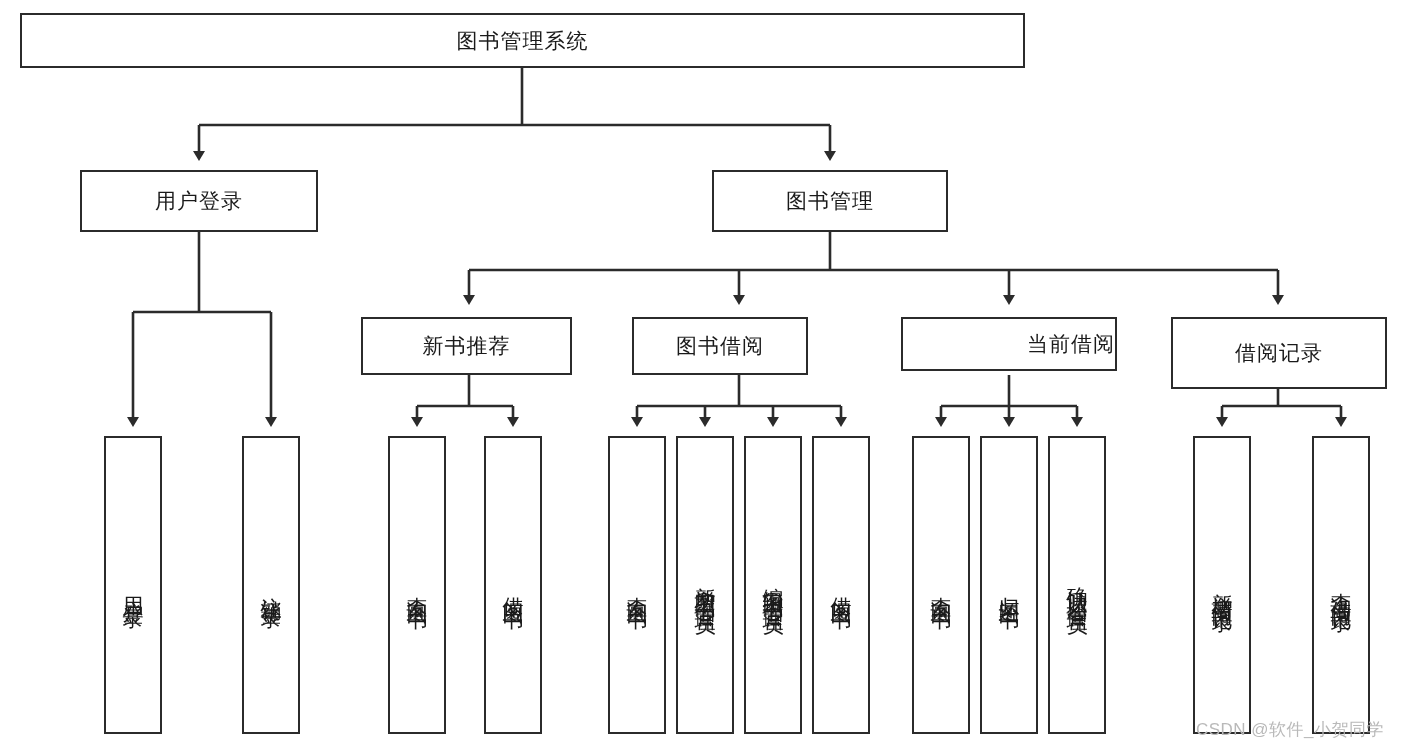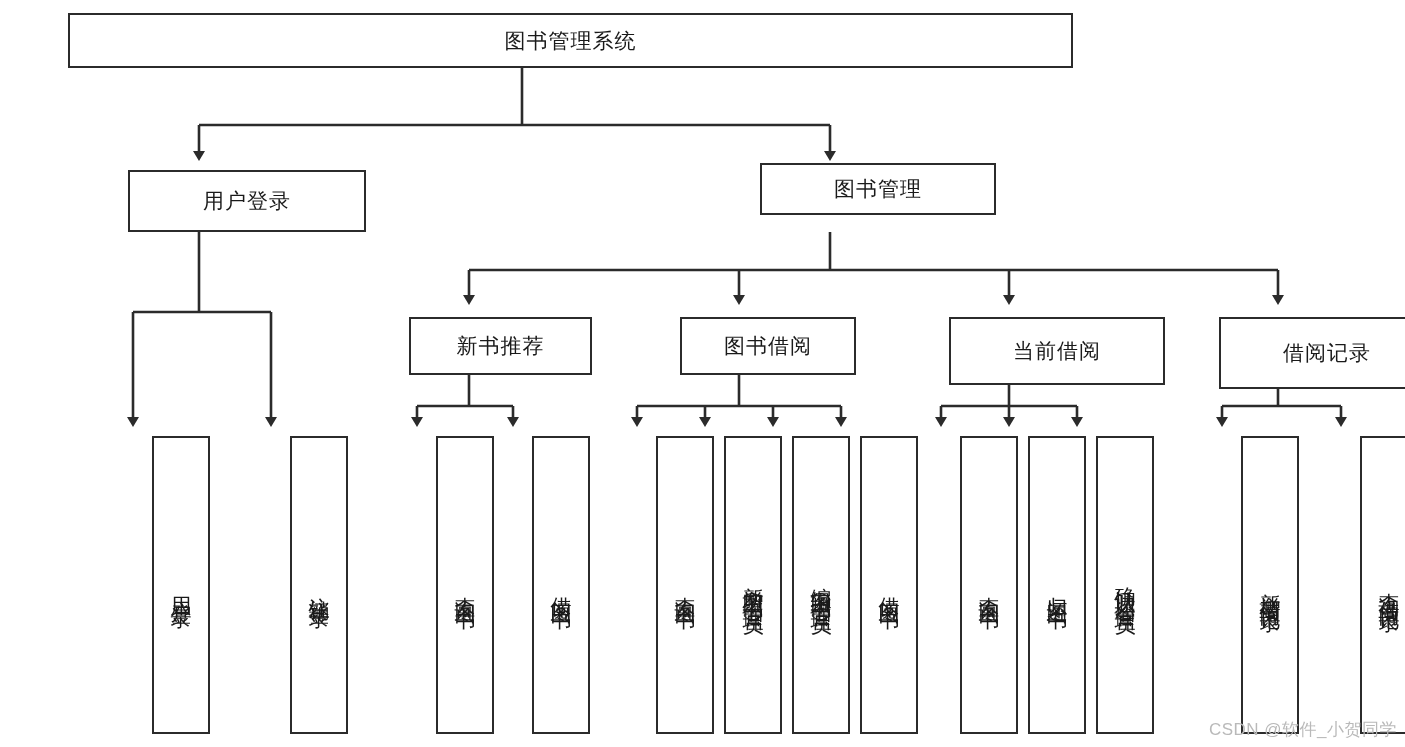--- a/index.html
+++ b/index.html
@@ -1,26 +1,26 @@
 <!DOCTYPE html>
 <html><head>
 <meta charset="utf-8">
 <style>
   html,body{margin:0;padding:0;background:#ffffff;}
   body{width:1405px;height:747px;overflow:hidden;font-family:"Liberation Sans","DejaVu Sans",sans-serif;}
   #diagram-root{position:relative;width:1405px;height:747px;background:#fff;}
   svg#wires{position:absolute;left:0;top:0;width:1405px;height:747px;pointer-events:none;}
   .node{position:absolute;box-sizing:border-box;border:2px solid #2b2b2b;background:#ffffff;
-        display:flex;align-items:center;justify-content:center;color:#1a1a1a;margin-left:48px;}
+        display:flex;align-items:center;justify-content:center;color:#1a1a1a;}
   .node.h{font-size:21px;letter-spacing:1px;}
   .node.v{writing-mode:vertical-rl;text-orientation:upright;font-size:21px;letter-spacing:4px;
           padding-top:6px;align-items:center;justify-content:center;}
   .node.v .vtext{writing-mode:vertical-rl;text-orientation:upright;line-height:1.05;
           display:block;text-align:center;}
-  .watermark{position:absolute;right:8px;bottom:6px;font-size:17px;color:#b9b9b9;
+  .watermark{position:absolute;right:21px;bottom:6px;font-size:17px;color:#b9b9b9;
           letter-spacing:0.5px;white-space:nowrap;}
 </style>
 </head>
 <body>
 
 <div id="diagram-root">
 
   <svg id="wires" viewBox="0 0 1405 747">
     <defs>
       <marker id="arrow" markerWidth="10" markerHeight="12" refX="1" refY="6" orient="auto" markerUnits="userSpaceOnUse">
@@ -71,31 +71,31 @@
     </g>
   </svg>
 
   <div class="node h" style="left:20px;top:13px;width:1005px;height:55px;">
     <span>图书管理系统</span>
   </div>
 
   <div class="node h" style="left:80px;top:170px;width:238px;height:62px;">
     <span>用户登录</span>
   </div>
-  <div class="node h" style="left:712px;top:163px;width:236px;height:52px;">
+  <div class="node h" style="left:712px;top:170px;width:236px;height:62px;">
     <span>图书管理</span>
   </div>
 
-  <div class="node h" style="left:361px;top:317px;width:183px;height:58px;justify-content:center;">
+  <div class="node h" style="left:361px;top:317px;width:211px;height:58px;justify-content:center;">
     <span>新书推荐</span>
   </div>
   <div class="node h" style="left:632px;top:317px;width:176px;height:58px;">
     <span>图书借阅</span>
   </div>
-  <div class="node h" style="left:901px;top:317px;width:216px;height:68px;">
+  <div class="node h" style="left:901px;top:317px;width:216px;height:54px;justify-content:flex-end;">
     <span>当前借阅</span>
   </div>
   <div class="node h" style="left:1171px;top:317px;width:216px;height:72px;">
     <span>借阅记录</span>
   </div>
 
   <div class="node v" style="left:104px;top:436px;width:58px;height:298px;">
     <span class="vtext">用户登录</span>
   </div>
   <div class="node v" style="left:242px;top:436px;width:58px;height:298px;">

